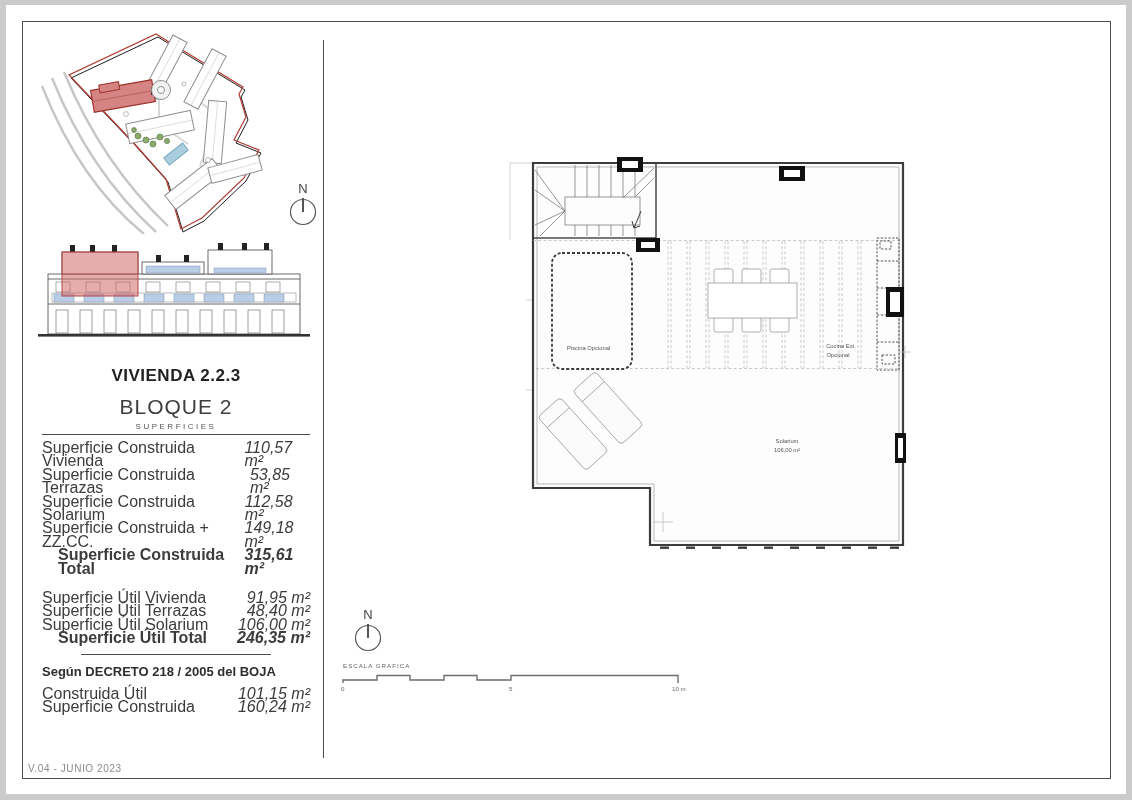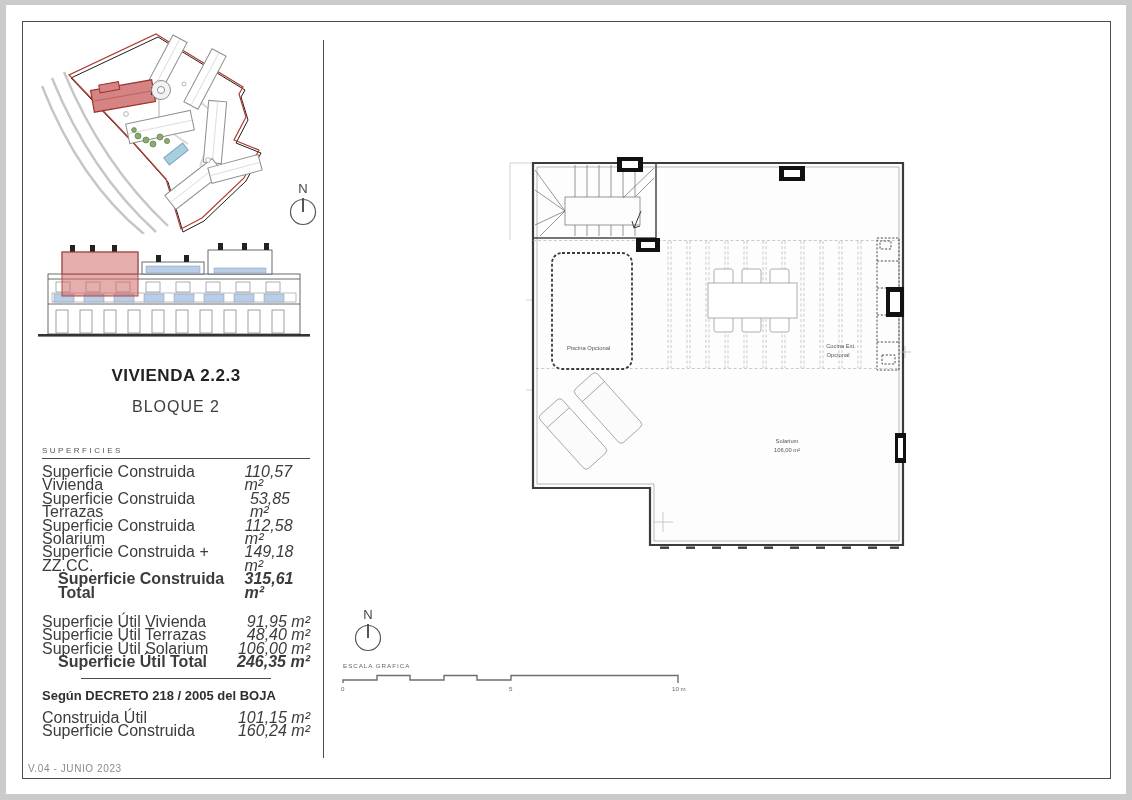--- a/index.html
+++ b/index.html
@@ -12,22 +12,22 @@
   }
   .sheet{position:absolute;left:6px;top:5px;width:1120px;height:789px;background:#ffffff;}
   .frame{position:absolute;left:22px;top:21px;width:1087px;height:756px;border:1px solid #4c4c4c;}
   .divider{position:absolute;left:323px;top:40px;width:1px;height:718px;background:#4c4c4c;}
 
   .abs{position:absolute;}
 
   
   .left-panel{position:absolute;left:42px;top:366px;width:268px;}
   .doc-title{font-size:17px;font-weight:bold;letter-spacing:.5px;text-align:center;color:#222;}
-  .doc-sub{font-size:16px;text-align:center;color:#3d3d3d;letter-spacing:1px;line-height:22px;margin-top:10px;}
-  .tbl-head{font-size:8px;letter-spacing:2.5px;color:#555;margin-top:28px;}
+  .doc-sub{font-size:21px;text-align:center;color:#3d3d3d;letter-spacing:1px;line-height:22px;margin-top:10px;}
+  .tbl-head{font-size:8px;letter-spacing:2.5px;text-align:center;color:#555;margin-top:4px;}
   .rule{border:none;border-top:1.2px solid #4c4c4c;margin:3px 0 6px 0;}
   .rule2{border:none;border-top:1.2px solid #4c4c4c;width:190px;margin:9px auto 9px auto;}
   .srow{display:flex;justify-content:space-between;font-size:16px;line-height:13.4px;color:#3c3c3c;}
   .srow .val{font-style:italic;}
   .srow.bold{font-weight:bold;margin-left:16px;}
   .gap{height:16px;}
   .decreto{font-size:13px;font-weight:bold;color:#2e2e2e;margin:2px 0 8px 0;}
   .footer-version{position:absolute;left:28px;top:763px;font-size:10px;color:#8a8a8a;letter-spacing:.6px;}
 
   svg text{font-family:"Liberation Sans", sans-serif;}

